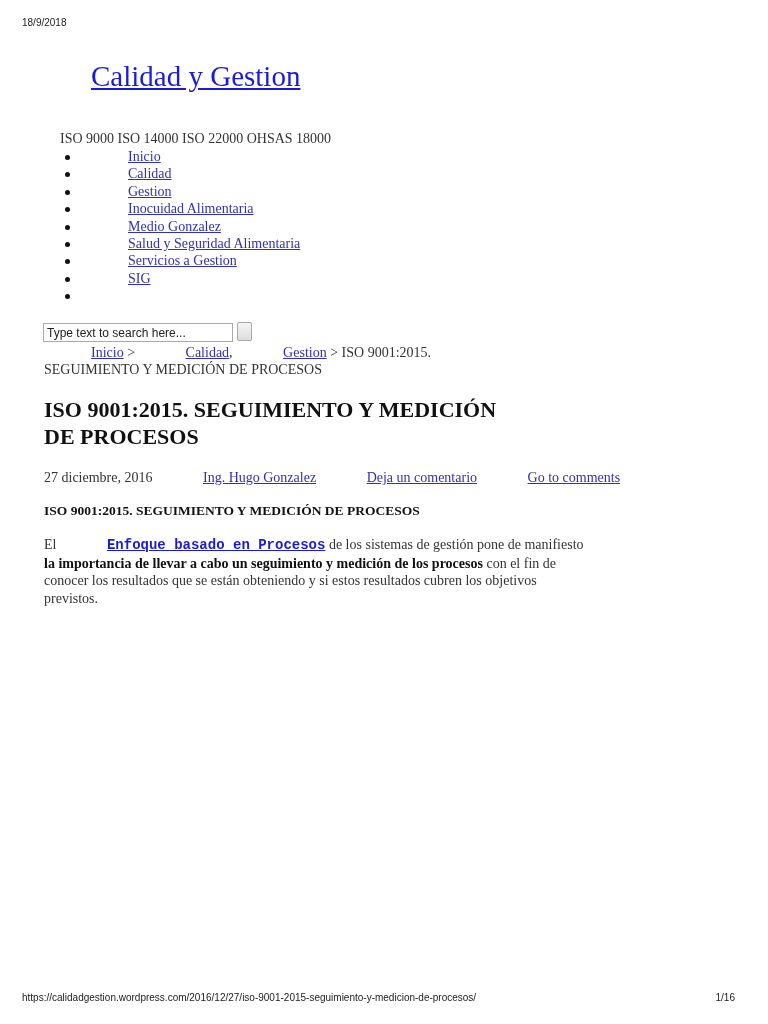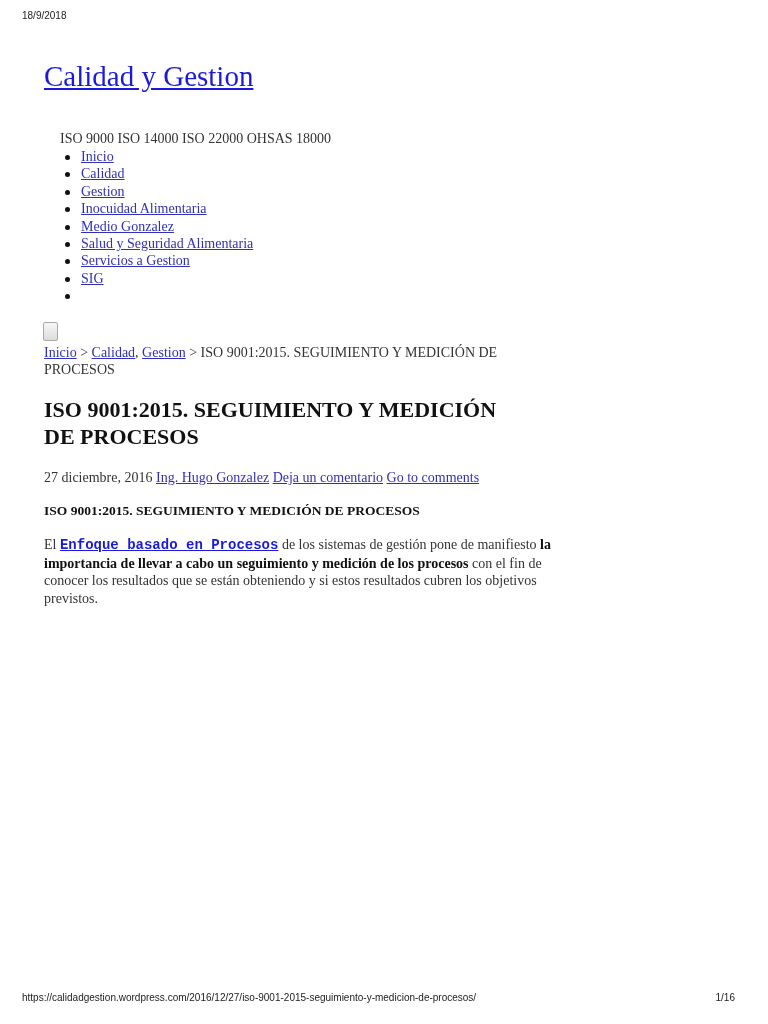--- a/index.html
+++ b/index.html
@@ -10,21 +10,21 @@
     body {
       width: 768px;
       height: 1024px;
       position: relative;
       overflow: hidden;
       font-family: "Liberation Serif", serif;
       color: #222222;
     }
     .print-header {
       position: absolute;
-      top: 10px;
+      top: 17px;
       left: 0;
       width: 624px;
       height: 14px;
       font-family: "Liberation Sans", sans-serif;
       font-size: 10px;
       color: #222;
     }
     .print-header .date {
       position: absolute;
       left: 22px;
@@ -54,20 +54,21 @@
       top: 0;
     }
     .print-footer .page-num {
       position: absolute;
       right: 33px;
       top: 0;
     }
     a {
       color: #2a2acc;
       text-decoration: underline;
+      margin-left: 47px;
     }
     .site-title {
       position: absolute;
       left: 44px;
       top: 56px;
       margin: 0;
       font-size: 29px;
       font-weight: normal;
       line-height: 40px;
     }
@@ -222,20 +223,21 @@
   <li><a href="#">Gestion</a></li>
   <li><a href="#">Inocuidad Alimentaria</a></li>
   <li><a href="#">Medio Gonzalez</a></li>
   <li><a href="#">Salud y Seguridad Alimentaria</a></li>
   <li><a href="#">Servicios a Gestion</a></li>
   <li><a href="#">SIG</a></li>
   <li><span></span></li>
 </ul>
 
 <form class="search">
+  <input type="text" placeholder="Type text to search here..." style="">
   <button type="submit"></button>
 </form>
 
 <div class="breadcrumb">
   <a href="#">Inicio</a><span> &gt; </span><a href="#">Calidad</a><span>, </span><a href="#">Gestion</a><span> &gt; </span><span>ISO 9001:2015. SEGUIMIENTO Y MEDICIÓN DE PROCESOS</span>
 </div>
 
 <h2 class="post-title">ISO 9001:2015. SEGUIMIENTO Y MEDICIÓN DE PROCESOS</h2>
 
 <div class="post-meta">

